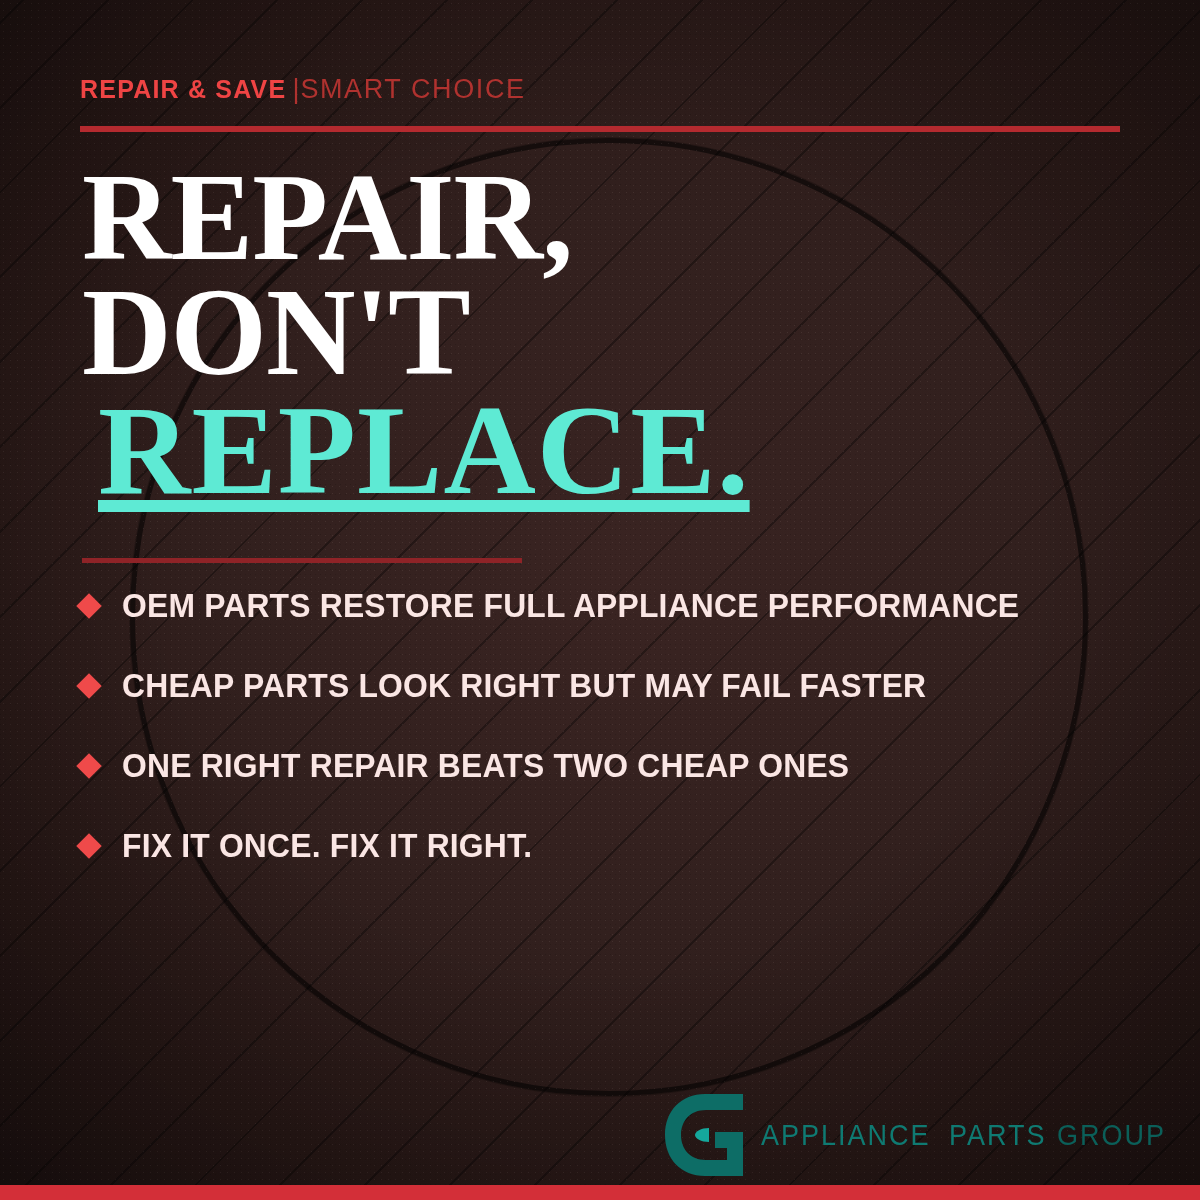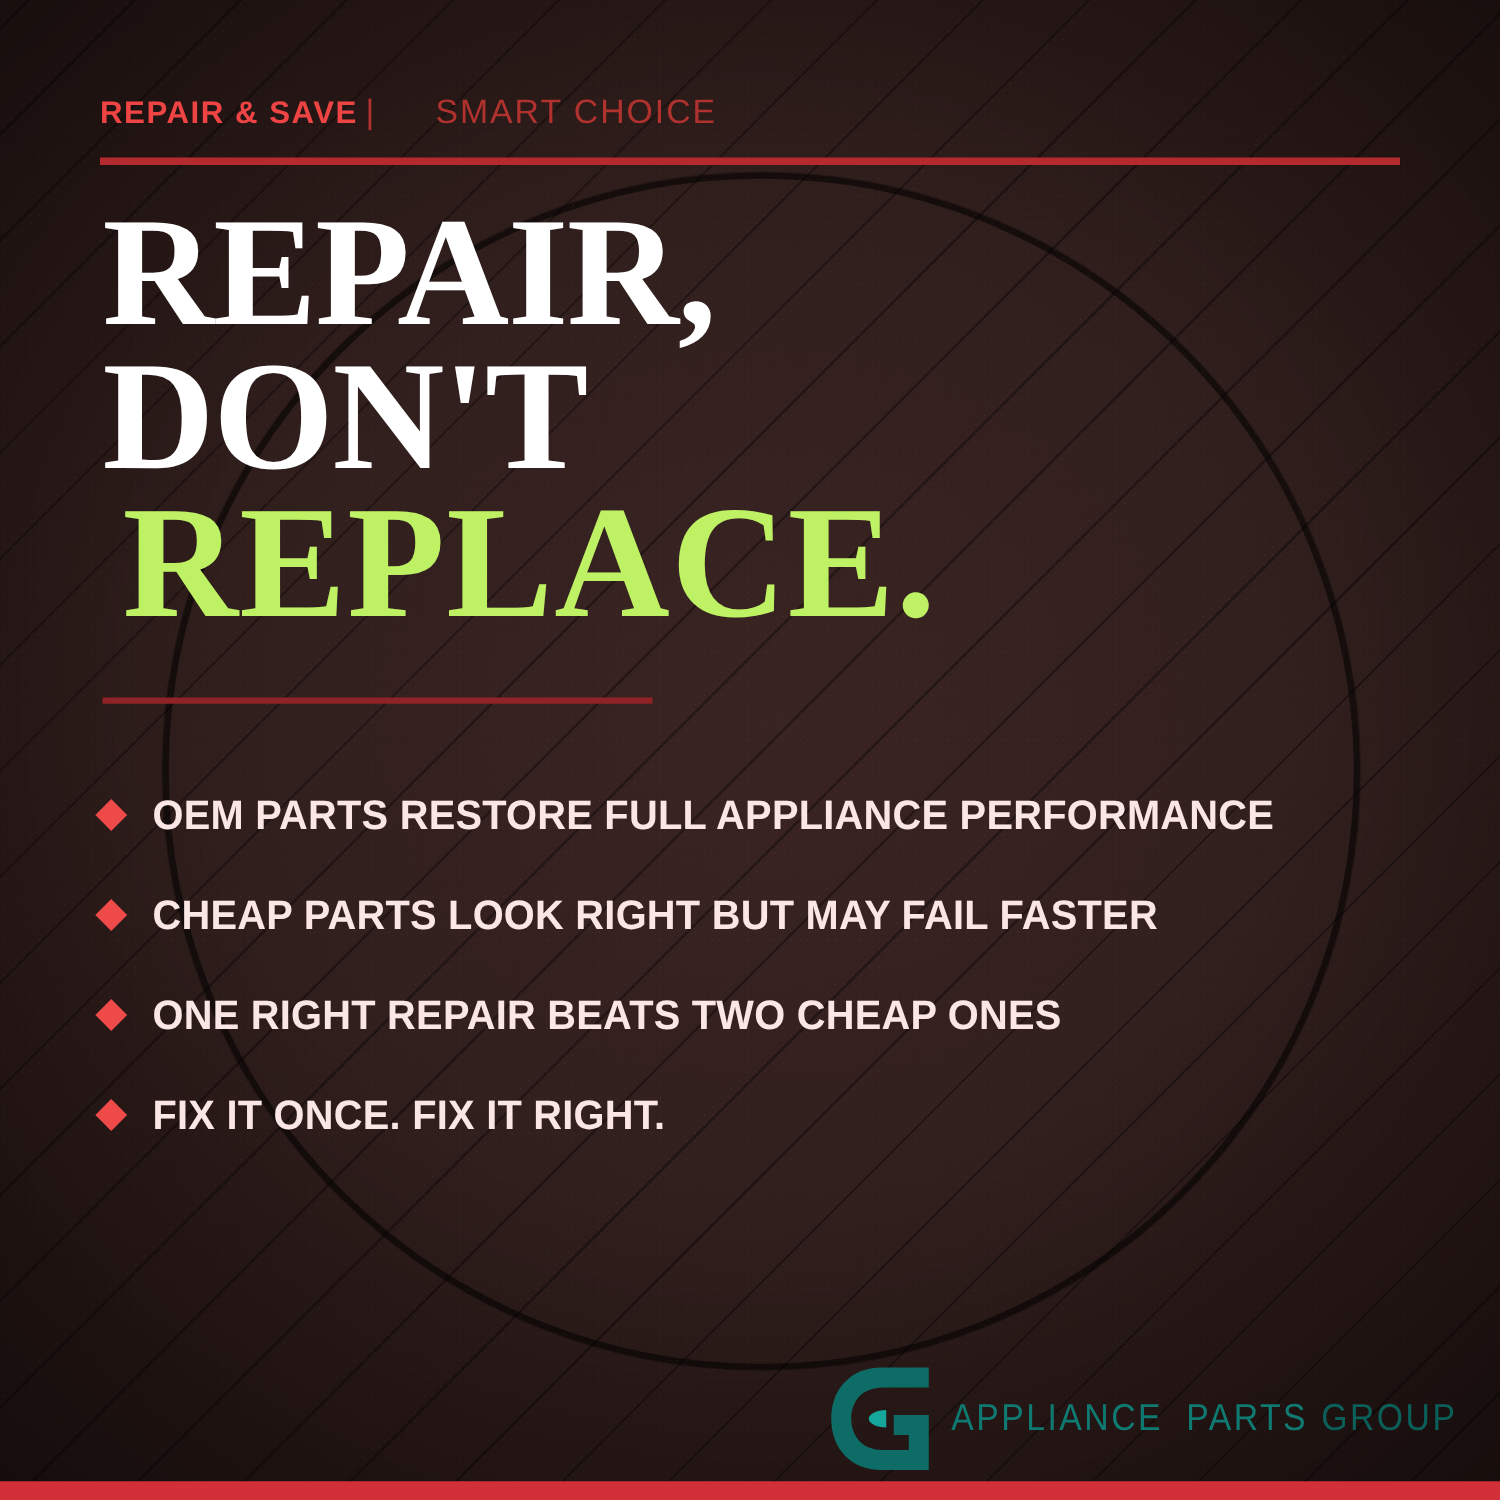--- a/index.html
+++ b/index.html
@@ -88,21 +88,20 @@
     font-weight: normal;
     color: #b0322f;
     padding-left: 6px;
     letter-spacing: 1px;
   }
   .eyebrow .sub {
     font-size: 27px;
     font-weight: normal;
     color: #b0322f;
     letter-spacing: 1.6px;
-    margin-left: 48px;
   }
 
   .rule-top {
     position: absolute;
     left: 80px;
     top: 126px;
     width: 1040px;
     height: 6px;
     background: #b42a2f;
   }
@@ -117,40 +116,41 @@
     line-height: 0.93;
     letter-spacing: -1px;
   }
   .headline .line {
     display: block;
     font-size: 124px;
     white-space: nowrap;
   }
   .headline .l1, .headline .l2 { color: #ffffff; }
   .headline .l3 {
-    color: #bef264;
+    color: #5eead4;
     font-size: 128px;
     letter-spacing: 1px;
     padding-left: 16px;
+    text-decoration: underline;
   }
 
   .rule-mid {
     position: absolute;
     left: 82px;
     top: 558px;
     width: 440px;
     height: 5px;
     background: #8f2327;
   }
 
   
   .bullets {
     position: absolute;
     left: 80px;
-    top: 612px;
+    top: 566px;
     width: 1070px;
   }
   .bullet {
     display: flex;
     align-items: center;
     height: 80px;
   }
   .diamond {
     width: 18px;
     height: 18px;

